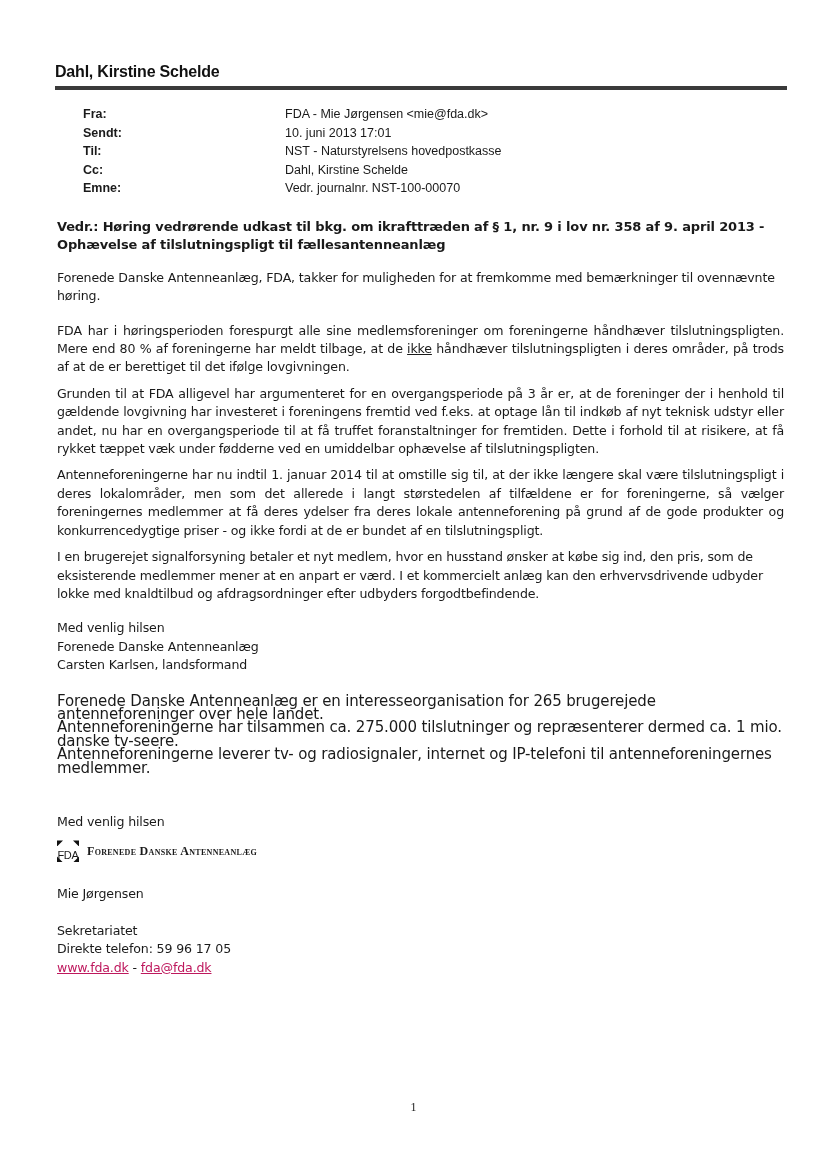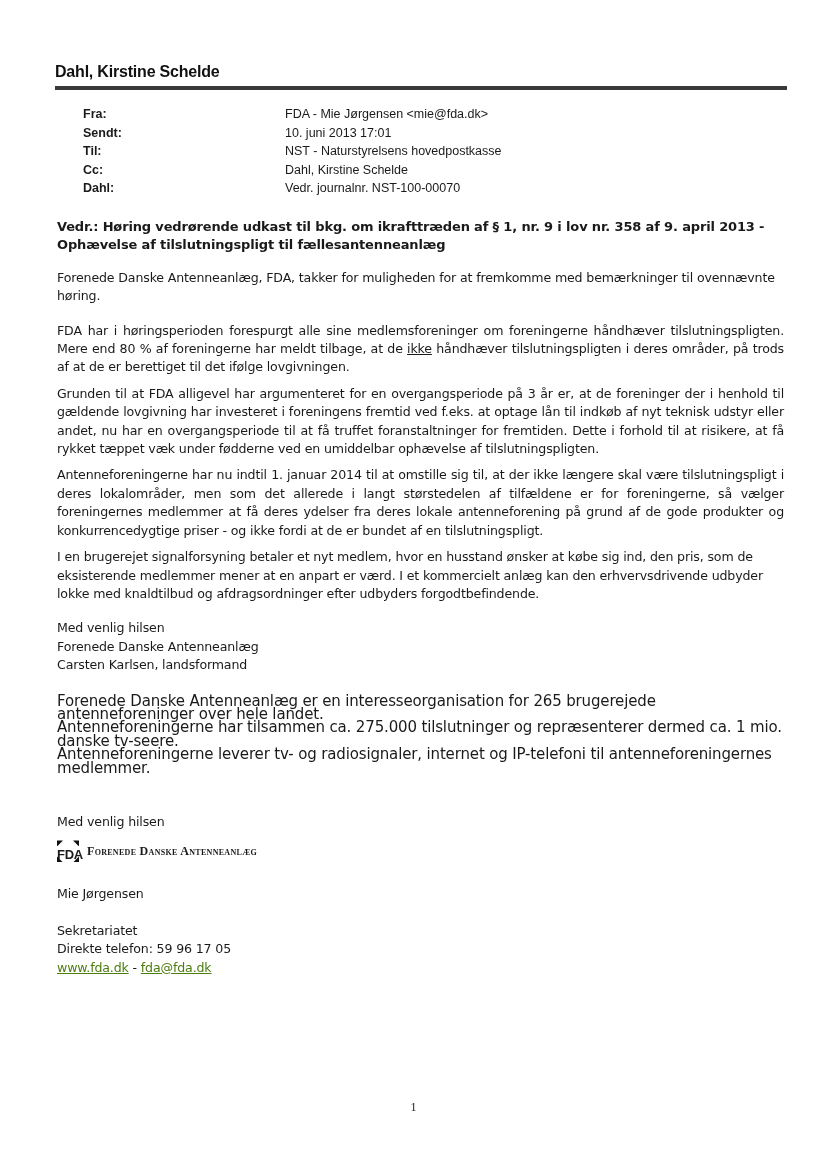--- a/index.html
+++ b/index.html
@@ -19,23 +19,23 @@
   u { text-decoration: underline; }
   .sig { margin: 0 0 20px 0; }
   .footer-note { font-size: 15px; line-height: 13.4px; margin: 0 0 38px 0; }
   .logo-row { display: flex; align-items: center; margin: 8px 0 22px 0; height: 24px; }
   .logo-box { position: relative; width: 22px; height: 22px; margin-right: 8px; }
   .logo-box .c { position: absolute; width: 6px; height: 6px; background: #111; }
   .logo-box .tl { left: 0; top: 0; clip-path: polygon(0 0, 100% 0, 0 100%); }
   .logo-box .tr { right: 0; top: 0; clip-path: polygon(0 0, 100% 0, 100% 100%); }
   .logo-box .bl { left: 0; bottom: 0; clip-path: polygon(0 0, 0 100%, 100% 100%); }
   .logo-box .br { right: 0; bottom: 0; clip-path: polygon(100% 0, 100% 100%, 0 100%); }
-  .logo-box .t { position: absolute; left: 0; top: 6px; width: 22px; text-align: center; font-family: "Liberation Sans", sans-serif; font-weight: bold; font-size: 13px; letter-spacing: -0.3px; }
+  .logo-box .t { position: absolute; left: 0; top: 6px; width: 22px; text-align: center; font-family: "Liberation Sans", sans-serif; font-weight: normal; font-size: 11px; letter-spacing: -0.3px; }
   .logo-text { font-family: "Liberation Serif", serif; font-weight: bold; font-variant: small-caps; font-size: 12px; letter-spacing: 0.3px; }
-  a { color: #4d7c0f; text-decoration: underline; }
+  a { color: #be185d; text-decoration: underline; }
   .pagenum { position: absolute; left: 0; width: 827px; top: 1100px; text-align: center; font-family: "Liberation Serif", serif; font-size: 12px; }
 </style>
 </head>
 <body>
 
 <div class="page">
   <div class="sender-name">Dahl, Kirstine Schelde</div>
   <div class="rule"></div>
 
   <div class="hdr">
@@ -49,21 +49,21 @@
     </div>
     <div class="row">
       <span class="lbl">Til:</span>
       <span class="val">NST - Naturstyrelsens hovedpostkasse</span>
     </div>
     <div class="row">
       <span class="lbl">Cc:</span>
       <span class="val">Dahl, Kirstine Schelde</span>
     </div>
     <div class="row">
-      <span class="lbl">Dahl:</span>
+      <span class="lbl">Emne:</span>
       <span class="val">Vedr. journalnr. NST-100-00070</span>
     </div>
   </div>
 
   <div class="body">
     <div class="subject">Vedr.: Høring vedrørende udkast til bkg. om ikrafttræden af § 1, nr. 9 i lov nr. 358 af 9. april 2013 - Ophævelse af tilslutningspligt til fællesantenneanlæg</div>
     <div class="p">Forenede Danske Antenneanlæg, FDA, takker for muligheden for at fremkomme med bemærkninger til ovennævnte høring.</div>
     <div class="p tight justify"><span>FDA har i høringsperioden forespurgt alle sine medlemsforeninger om foreningerne håndhæver tilslutningspligten. Mere end 80 % af foreningerne har meldt tilbage, at de </span><u>ikke</u><span> håndhæver tilslutningspligten i deres områder, på trods af at de er berettiget til det ifølge lovgivningen.</span></div>
     <div class="p tight justify">Grunden til at FDA alligevel har argumenteret for en overgangsperiode på 3 år er, at de foreninger der i henhold til gældende lovgivning har investeret i foreningens fremtid ved f.eks. at optage lån til indkøb af nyt teknisk udstyr eller andet, nu har en overgangsperiode til at få truffet foranstaltninger for fremtiden. Dette i forhold til at risikere, at få rykket tæppet væk under fødderne ved en umiddelbar ophævelse af tilslutningspligten.</div>
     <div class="p tight justify">Antenneforeningerne har nu indtil 1. januar 2014 til at omstille sig til, at der ikke længere skal være tilslutningspligt i deres lokalområder, men som det allerede i langt størstedelen af tilfældene er for foreningerne, så vælger foreningernes medlemmer at få deres ydelser fra deres lokale antenneforening på grund af de gode produkter og konkurrencedygtige priser - og ikke fordi at de er bundet af en tilslutningspligt.</div>

